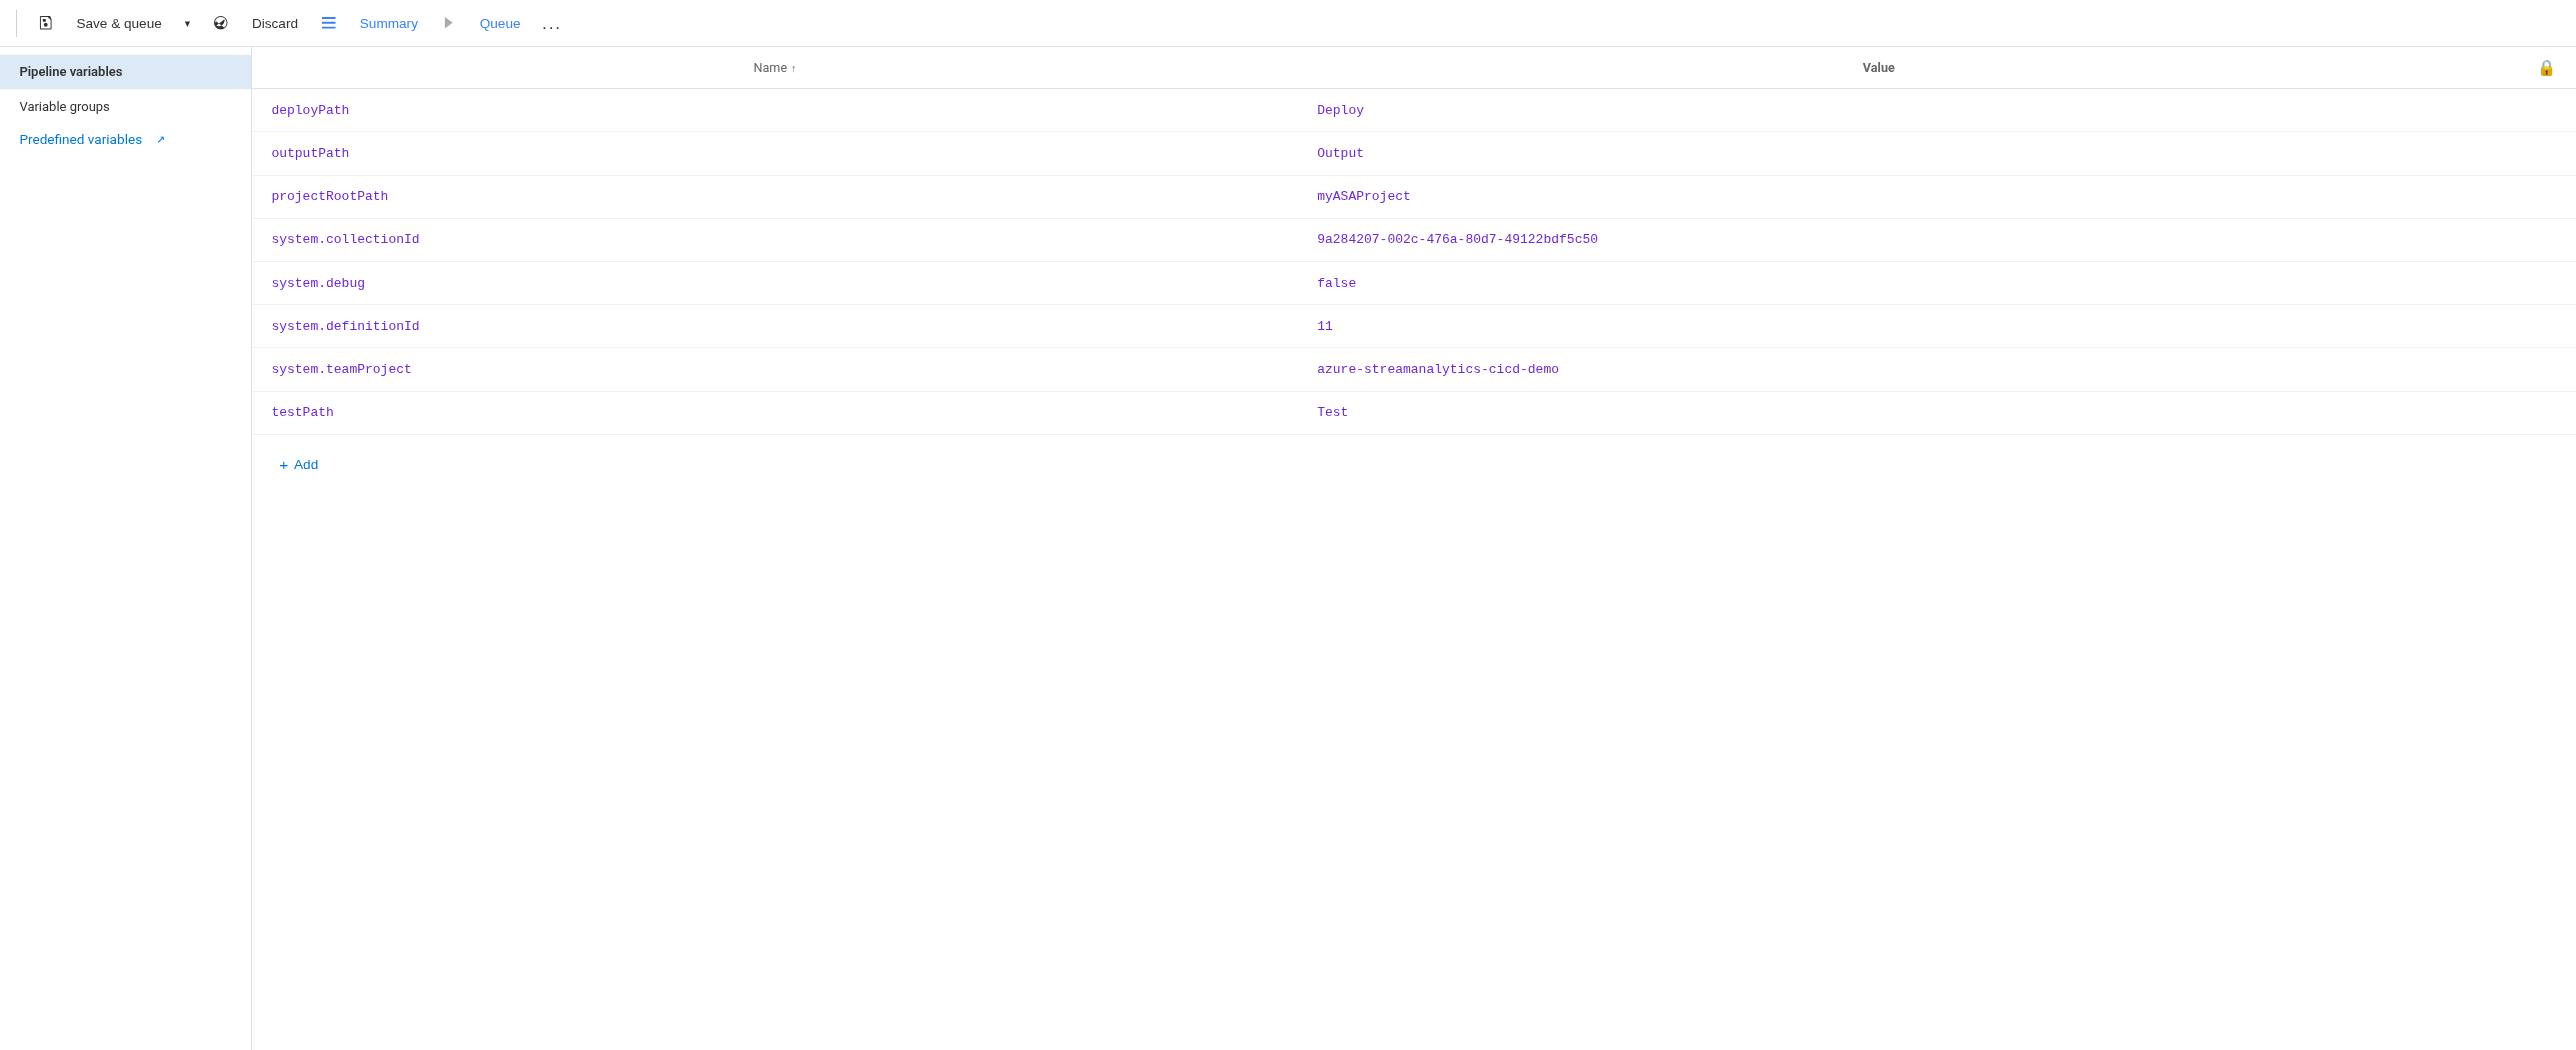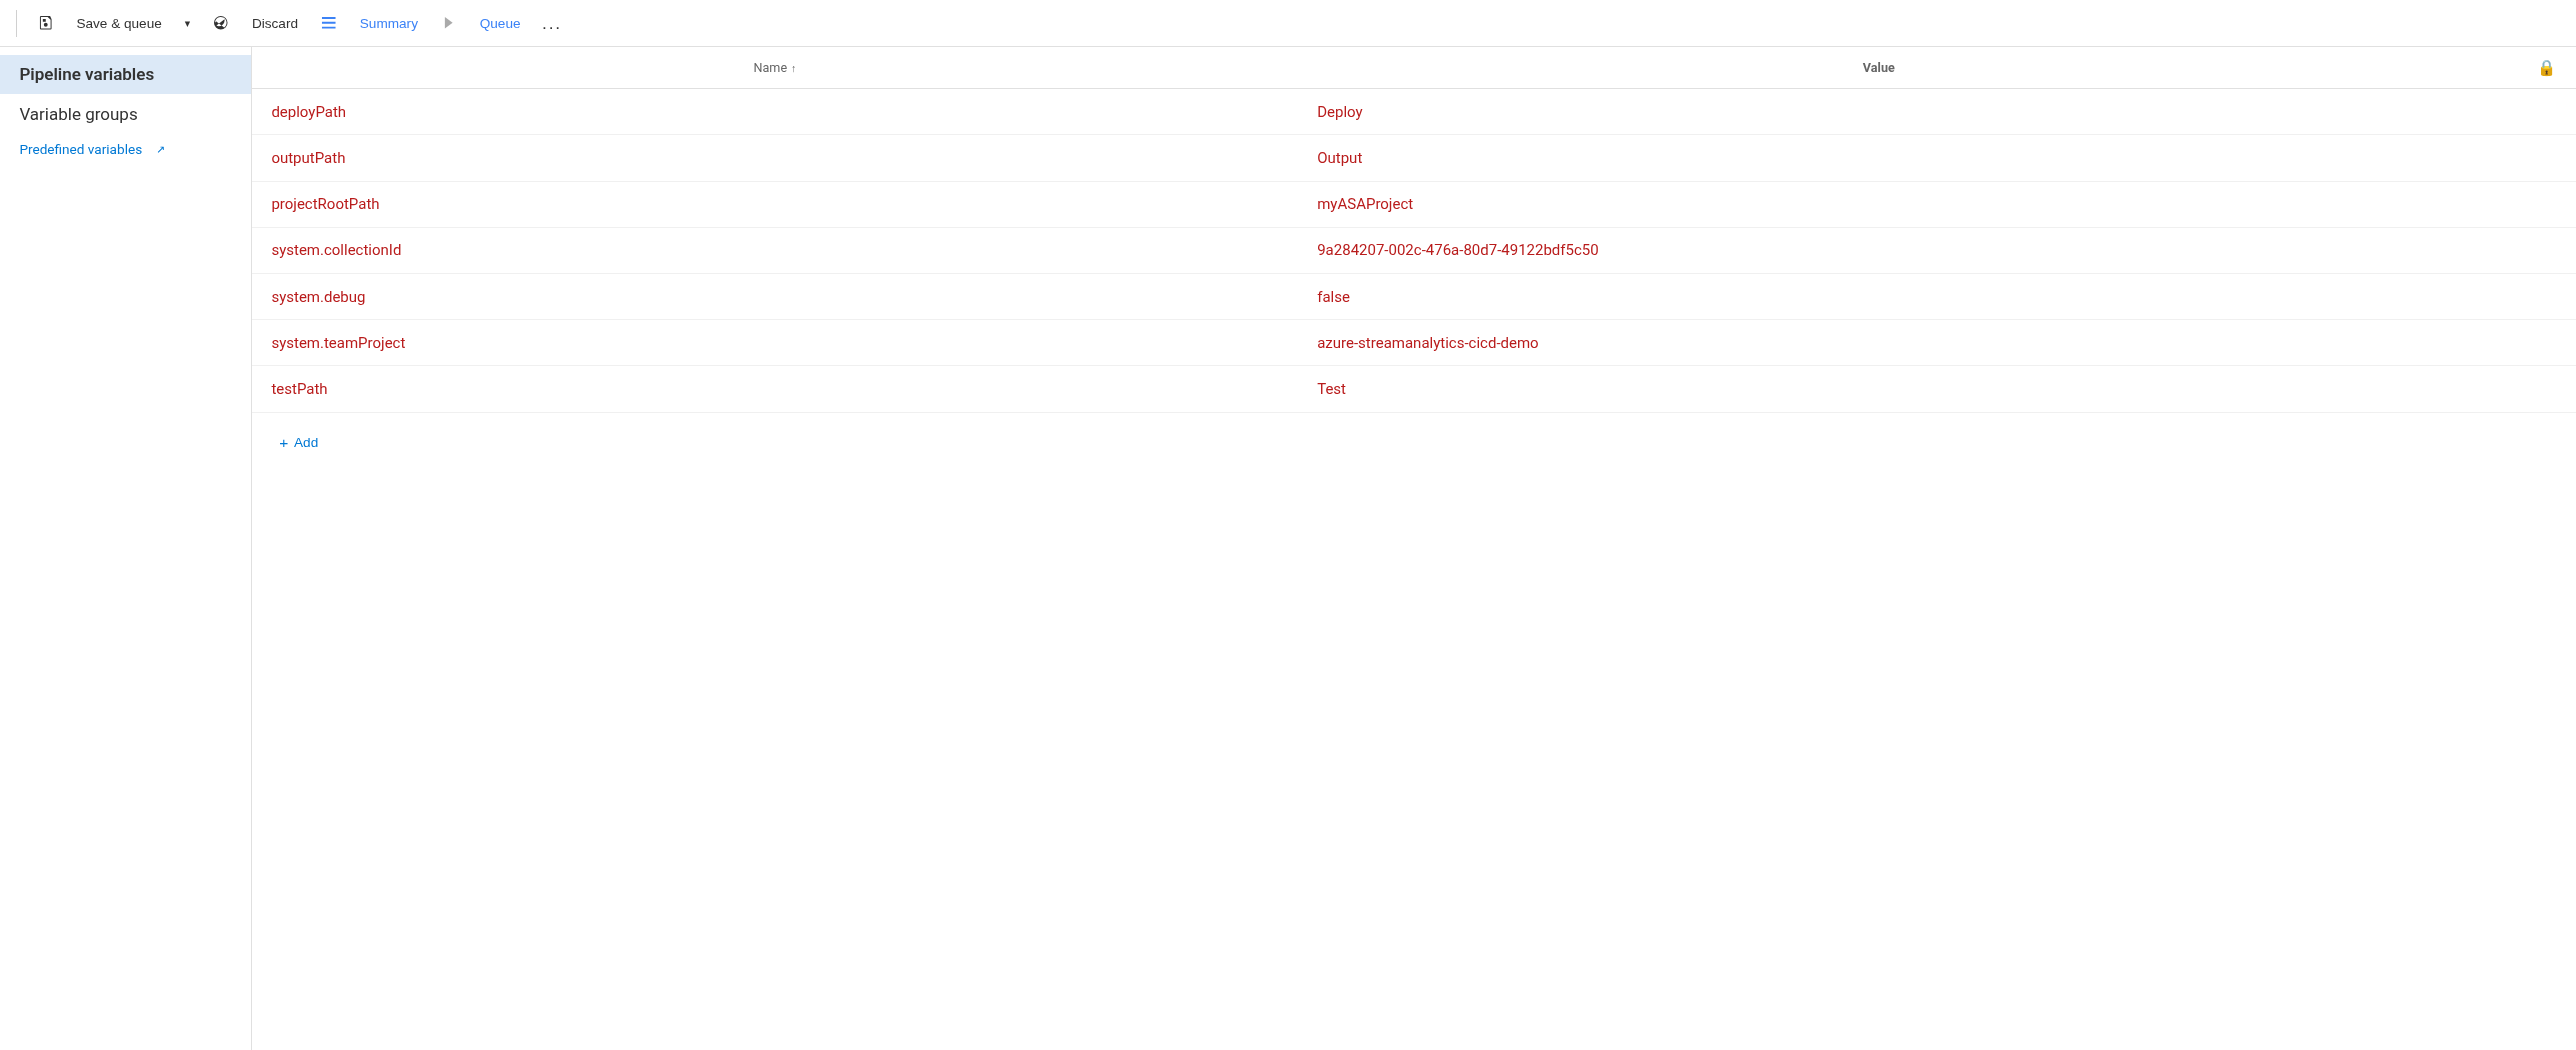--- a/index.html
+++ b/index.html
@@ -60,21 +60,21 @@
     .sidebar {
       width: 252px;
       min-width: 252px;
       border-right: 1px solid #e0e0e0;
       padding: 7.8px 0;
       background: #fff;
     }
     .sidebar-item {
       padding: 9.7px 19.4px;
       cursor: pointer;
-      font-size: 17px;
+      font-size: 13px;
       color: #333;
       border-radius: 0;
     }
     .sidebar-item.active {
       background: #dce9f7;
       font-weight: 600;
       color: #333;
     }
     .sidebar-link {
       padding: 7.8px 19.4px;
@@ -122,23 +122,24 @@
       width: 5%;
       text-align: right;
       padding-right: 19.4px;
     }
     .sort-icon { margin-left: 3.9px; font-size: 10.7px; }
     .variables-table tbody tr {
       border-bottom: 1px solid #f0f0f0;
     }
     .variables-table td {
       padding: 13.6px 19.4px;
-      font-size: 15px;
-      color: #b91c1c;
+      font-size: 13px;
+      color: #6d28d9;
       vertical-align: middle;
+      font-family: Liberation Mono, monospace;
     }
     .lock-icon-cell {
       text-align: right;
       padding-right: 19.4px;
       color: #999;
       font-size: 15.5px;
     }
 
     
     .add-row {
@@ -259,20 +260,25 @@
       <td>system.collectionId</td>
       <td>9a284207-002c-476a-80d7-49122bdf5c50</td>
       <td class="lock-icon-cell"></td>
     </tr>
           <tr>
       <td>system.debug</td>
       <td>false</td>
       <td class="lock-icon-cell"></td>
     </tr>
           <tr>
+      <td>system.definitionId</td>
+      <td>11</td>
+      <td class="lock-icon-cell"></td>
+    </tr>
+          <tr>
       <td>system.teamProject</td>
       <td>azure-streamanalytics-cicd-demo</td>
       <td class="lock-icon-cell"></td>
     </tr>
           <tr>
       <td>testPath</td>
       <td>Test</td>
       <td class="lock-icon-cell"></td>
     </tr>
         </tbody>

